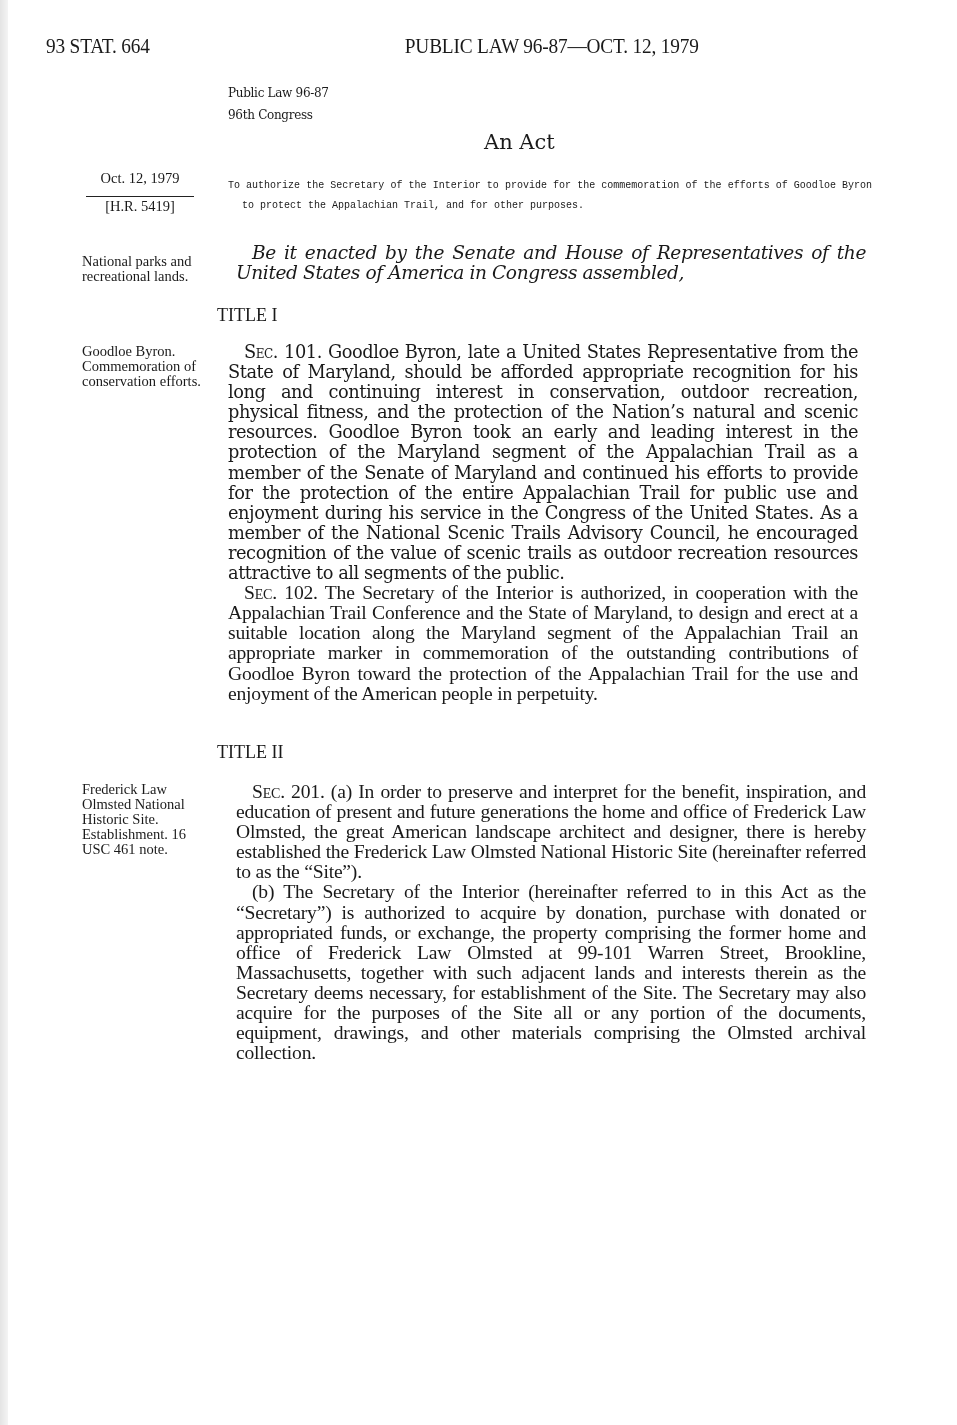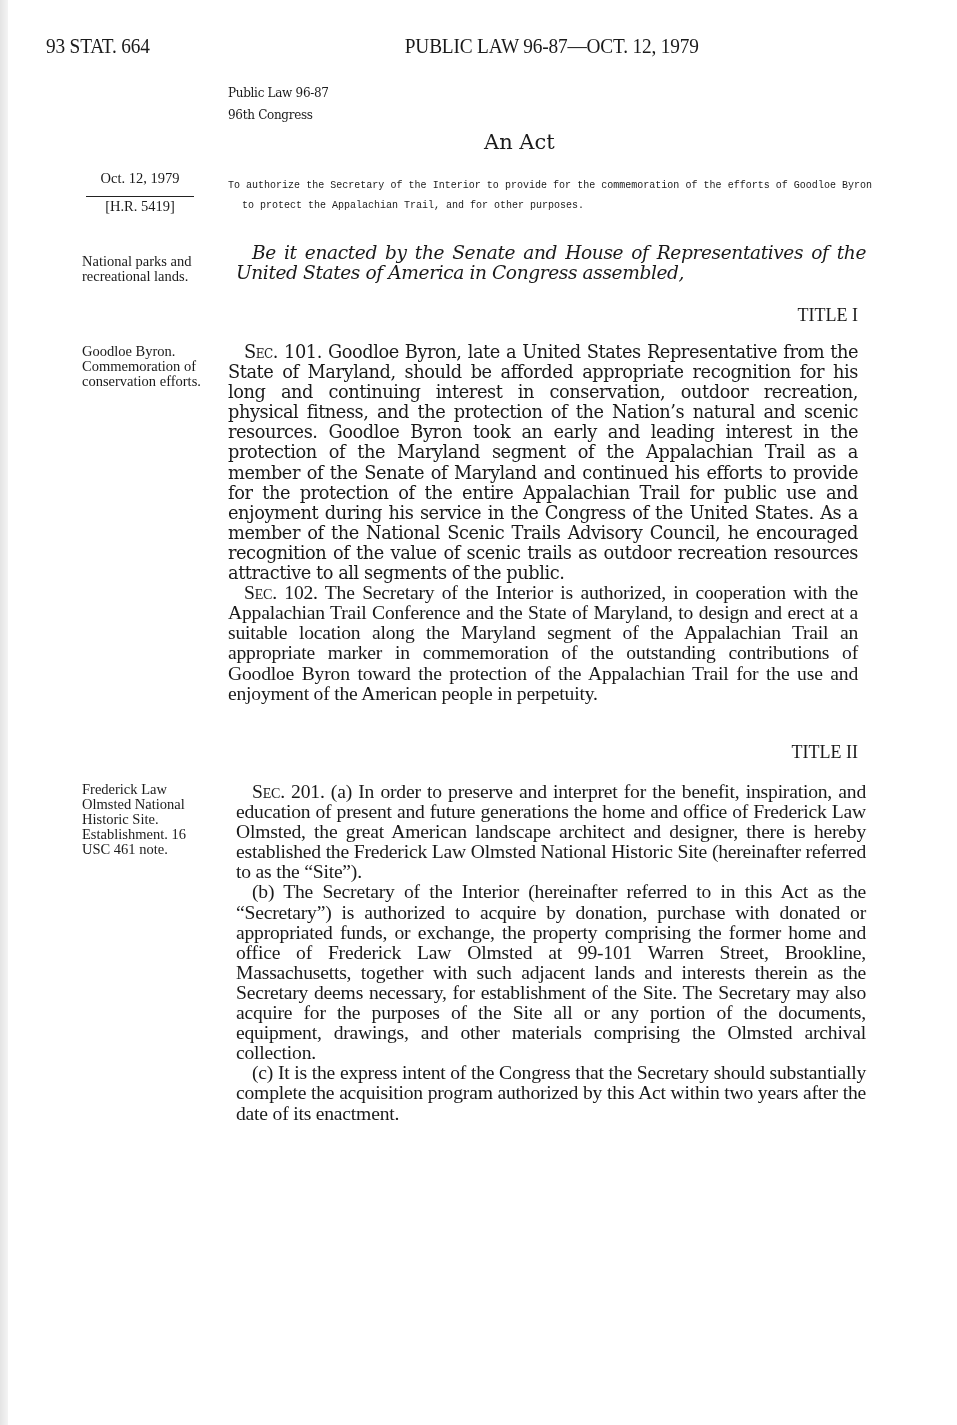--- a/index.html
+++ b/index.html
@@ -102,23 +102,23 @@
       font-style: italic;
       font-size: 18.6px;
       line-height: 20px;
       text-align: justify;
       text-indent: 16px;
       letter-spacing: -0.4px;
       margin-left: 8px;
     }
     .title-head {
       position: absolute;
-      left: 228px;
+      left: 217px;
       width: 630px;
-      text-align: right;
+      text-align: left;
       font-family: "Liberation Serif", serif;
       font-size: 18px;
     }
     .body-text {
       position: absolute;
       left: 228px;
       width: 630px;
       font-family: "DejaVu Serif", serif;
       font-size: 17.8px;
       line-height: 20.1px;
@@ -175,14 +175,13 @@
   <p class="condensed"><span class="sec-label">Sec. 102.</span><span> The Secretary of the Interior is authorized, in cooperation with the Appalachian Trail Conference and the State of Maryland, to design and erect at a suitable location along the Maryland segment of the Appalachian Trail an appropriate marker in commemoration of the outstanding contributions of Goodloe Byron toward the protection of the Appalachian Trail for the use and enjoyment of the American people in perpetuity.</span></p>
 </div>
 
 <div class="title-head" style="top:742px;">TITLE II</div>
 
 <div class="margin-note" style="top:782px;">Frederick Law Olmsted National Historic Site. Establishment. 16 USC 461 note.</div>
 
 <div class="body-text condensed" style="top:782px;">
   <p><span class="sec-label">Sec. 201.</span><span> (a) In order to preserve and interpret for the benefit, inspiration, and education of present and future generations the home and office of Frederick Law Olmsted, the great American landscape architect and designer, there is hereby established the Frederick Law Olmsted National Historic Site (hereinafter referred to as the “Site”).</span></p>
   <p><span>(b) The Secretary of the Interior (hereinafter referred to in this Act as the “Secretary”) is authorized to acquire by donation, purchase with donated or appropriated funds, or exchange, the property comprising the former home and office of Frederick Law Olmsted at 99-101 Warren Street, Brookline, Massachusetts, together with such adjacent lands and interests therein as the Secretary deems necessary, for establishment of the Site. The Secretary may also acquire for the purposes of the Site all or any portion of the documents, equipment, drawings, and other materials comprising the Olmsted archival collection.</span></p>
-  <p><span>(c) It is the express intent of the Congress that the Secretary should substantially complete the acquisition program authorized by this Act within two years after the date of its enactment.</span></p>
 </div>
 
 </body></html>

